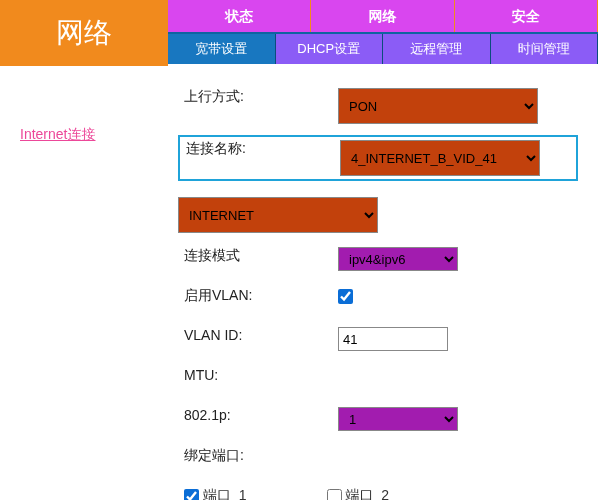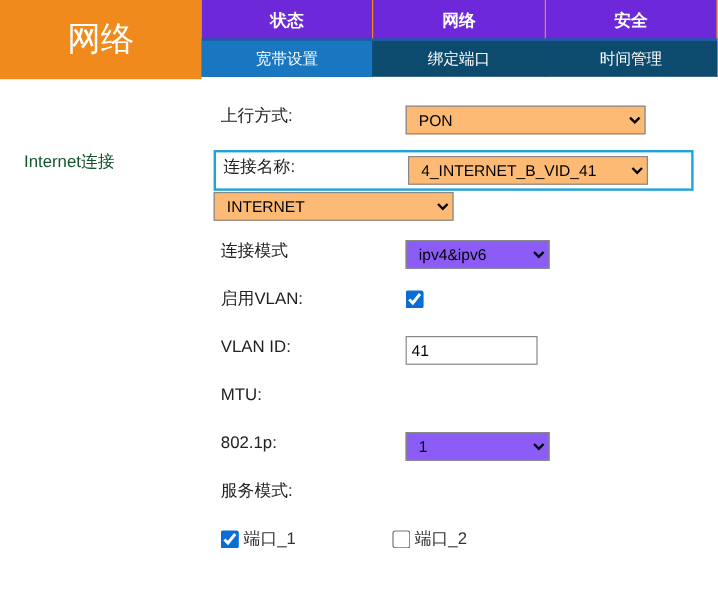--- a/index.html
+++ b/index.html
@@ -27,47 +27,49 @@
     font-size: 28px;
     text-align: center;
     height: 66px;
     line-height: 66px;
   }
   .sidebar-nav {
     padding-top: 60px;
     padding-left: 20px;
   }
   .sidebar-item {
-    color: #14532d;
+    text-decoration: underline;
+    color: #ec4899;
     cursor: pointer;
     font-size: 14px;
   }
   .main {
     flex: 1;
     display: flex;
     flex-direction: column;
   }
   .topbar {
-    background: #6d28d9;
+    background: #d946ef;
     height: 34px;
     display: flex;
     border-bottom: 2px solid #1063a0;
+    font-family: Liberation Mono, monospace;
   }
   .topbar-tab {
     flex: 1;
     color: #fff;
     text-align: center;
     line-height: 34px;
     font-weight: bold;
     font-size: 14px;
     cursor: pointer;
     border-right: 1px solid #f18a1d;
   }
   .subbar {
-    background: #0c4a6e;
+    background: #8b5cf6;
     height: 30px;
     display: flex;
   }
   .subbar-tab {
     flex: 1;
     color: #fff;
     text-align: center;
     line-height: 30px;
     font-size: 13px;
     cursor: pointer;
@@ -80,45 +82,45 @@
     padding: 24px 20px 0 10px;
   }
   .form-row {
     display: flex;
     margin-bottom: 14px;
     min-height: 26px;
   }
   .form-row.highlight {
     border: 2px solid #1fa3d9;
     padding: 3px 0;
-    margin-bottom: 1px;
+    margin-bottom: 16px;
     margin-top: -3px;
   }
   .form-label {
     width: 160px;
     padding-left: 6px;
     font-size: 14px;
     color: #222;
   }
   .form-control {
     flex: 1;
   }
   select.wide {
     width: 200px;
-    height: 24px;
-    font-size: 13px;
-    background: #fdba74;
+    height: 36px;
+    font-size: 13px;
+    background: #c2410c;
     border: 1px solid #888;
     padding-left: 6px;
   }
   select.narrow {
     width: 120px;
     height: 24px;
     font-size: 13px;
-    background: #8b5cf6;
+    background: #a21caf;
     border: 1px solid #888;
     padding-left: 6px;
   }
   input[type="text"] {
     width: 110px;
     height: 24px;
     font-size: 13px;
     border: 1px solid #888;
     padding: 0 4px;
   }
@@ -152,21 +154,22 @@
   </aside>
 
   <main class="main">
     <nav class="topbar">
       <div class="topbar-tab">状态</div>
       <div class="topbar-tab">网络</div>
       <div class="topbar-tab">安全</div>
     </nav>
     <nav class="subbar">
       <div class="subbar-tab active">宽带设置</div>
-      <div class="subbar-tab">绑定端口</div>
+      <div class="subbar-tab">DHCP设置</div>
+      <div class="subbar-tab">远程管理</div>
       <div class="subbar-tab">时间管理</div>
     </nav>
 
     <section class="form-area">
 
       <div class="form-row">
         <div class="form-label">上行方式:</div>
         <div class="form-control">
           <select class="wide">
             <option>PON</option>
@@ -222,21 +225,21 @@
       <div class="form-row">
         <div class="form-label">802.1p:</div>
         <div class="form-control">
           <select class="narrow">
             <option>1</option>
           </select>
         </div>
       </div>
 
       <div class="form-row">
-        <div class="form-label">服务模式:</div>
+        <div class="form-label">绑定端口:</div>
       </div>
 
       <div class="port-row">
         <label class="port-item">
           <input type="checkbox" checked="" style="">
           <span>端口_1</span>
         </label>
         <label class="port-item">
           <input type="checkbox" style="">
           <span>端口_2</span>

